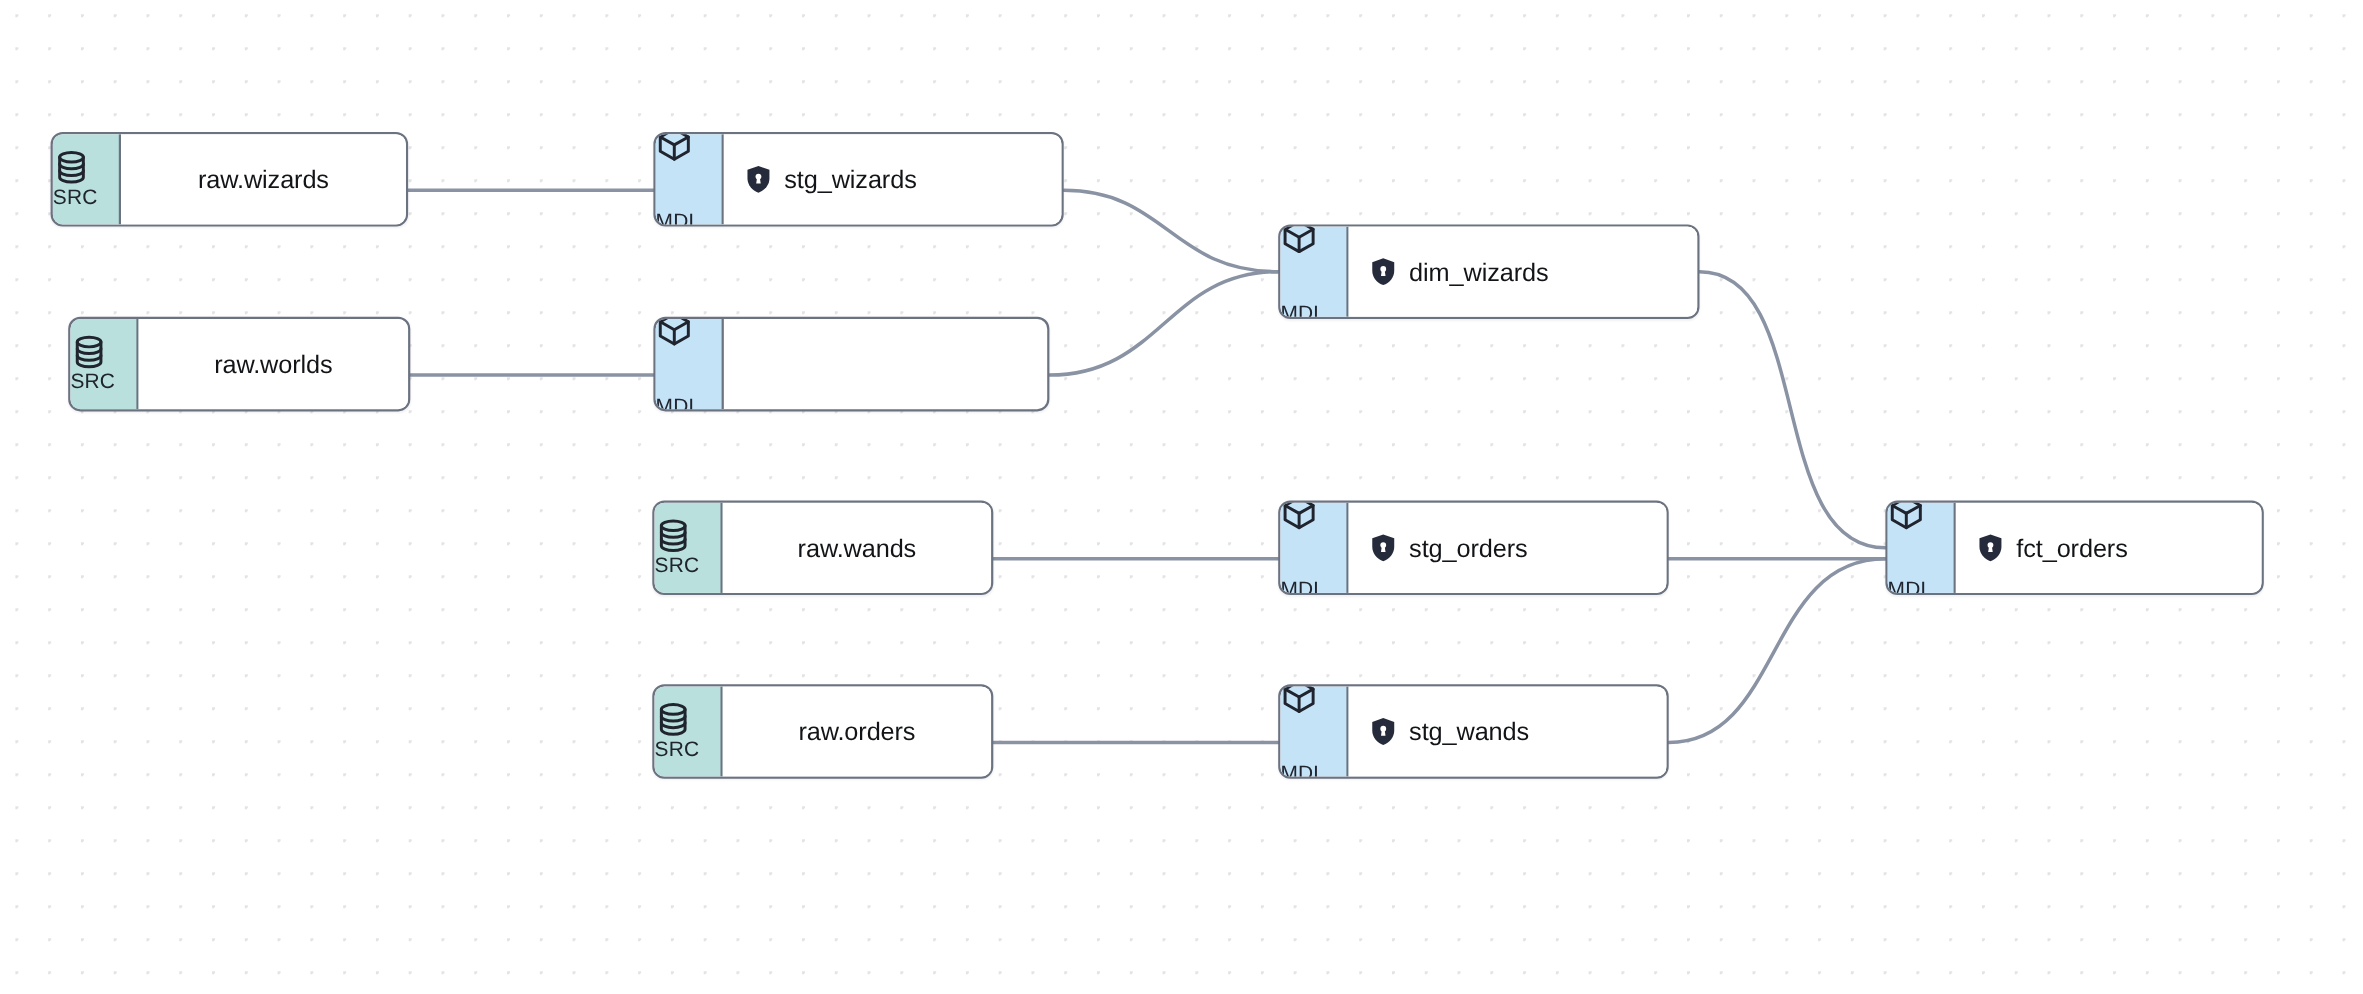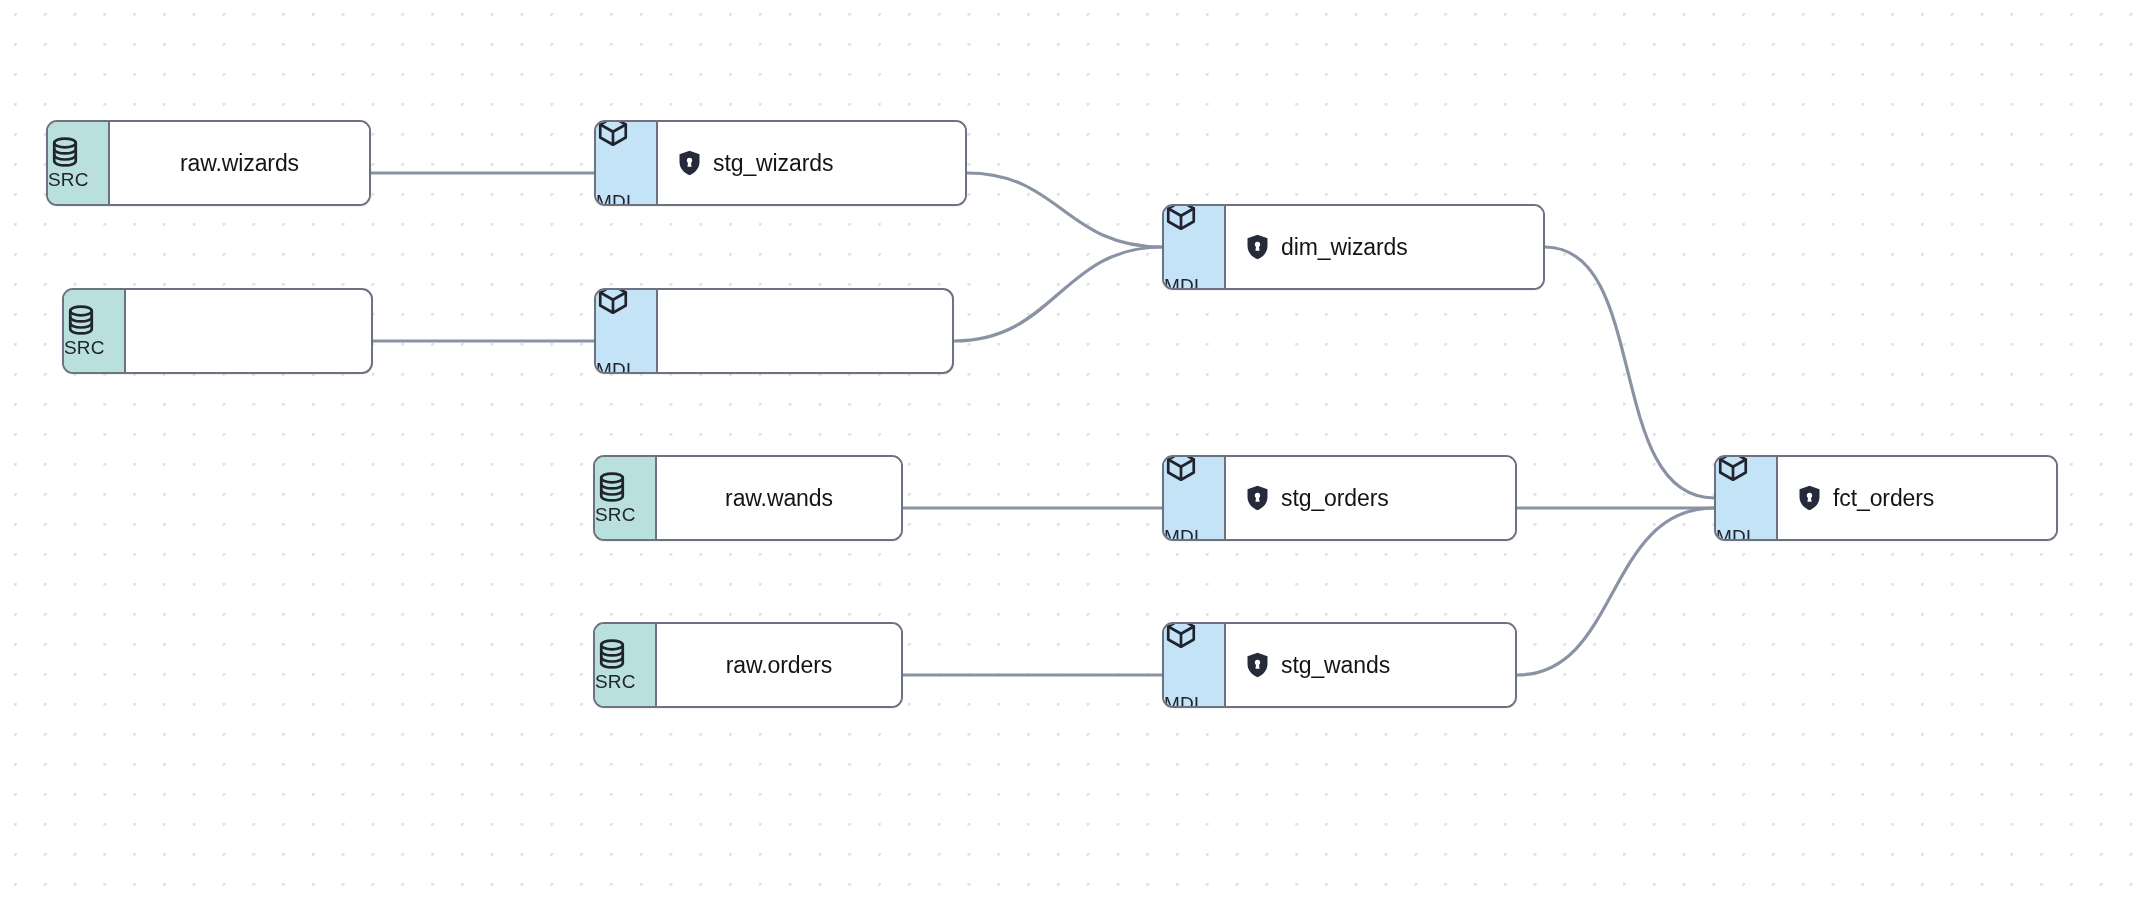--- a/index.html
+++ b/index.html
@@ -169,20 +169,23 @@
   <span class="badge-icon">
     <svg viewBox="0 0 24 24" fill="none" stroke="#20242e" stroke-width="1.9" stroke-linecap="round" stroke-linejoin="round">
       <ellipse cx="12" cy="5.6" rx="7.6" ry="3.1"></ellipse>
       <path d="M4.4 5.6 v12.8 c0 1.71 3.4 3.1 7.6 3.1 s7.6 -1.39 7.6 -3.1 V5.6"></path>
       <path d="M4.4 9.9 c0 1.71 3.4 3.1 7.6 3.1 s7.6 -1.39 7.6 -3.1"></path>
       <path d="M4.4 14.2 c0 1.71 3.4 3.1 7.6 3.1 s7.6 -1.39 7.6 -3.1"></path>
     </svg>
   </span>
 <span class="badge-label">SRC</span>
         </div>
+        <div class="node-body centered">
+          <span class="node-label">raw.worlds</span>
+        </div>
       </div>
       <div class="node src" style="left: 593px; top: 455px; width: 310px; height: 86px;">
         <div class="node-badge">
   <span class="badge-icon">
     <svg viewBox="0 0 24 24" fill="none" stroke="#20242e" stroke-width="1.9" stroke-linecap="round" stroke-linejoin="round">
       <ellipse cx="12" cy="5.6" rx="7.6" ry="3.1"></ellipse>
       <path d="M4.4 5.6 v12.8 c0 1.71 3.4 3.1 7.6 3.1 s7.6 -1.39 7.6 -3.1 V5.6"></path>
       <path d="M4.4 9.9 c0 1.71 3.4 3.1 7.6 3.1 s7.6 -1.39 7.6 -3.1"></path>
       <path d="M4.4 14.2 c0 1.71 3.4 3.1 7.6 3.1 s7.6 -1.39 7.6 -3.1"></path>
     </svg>

